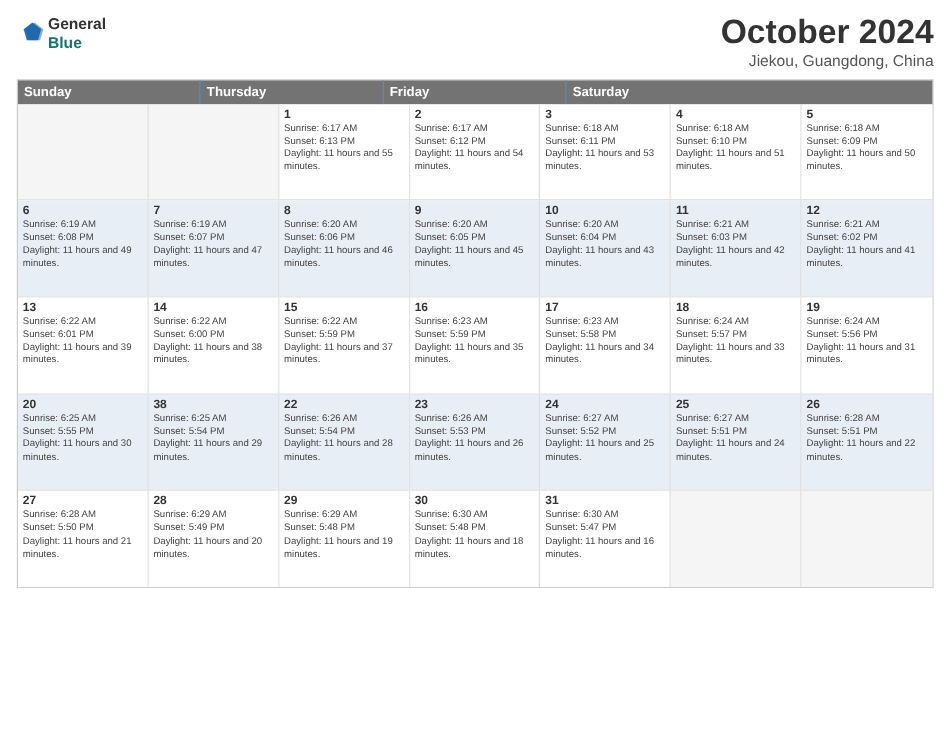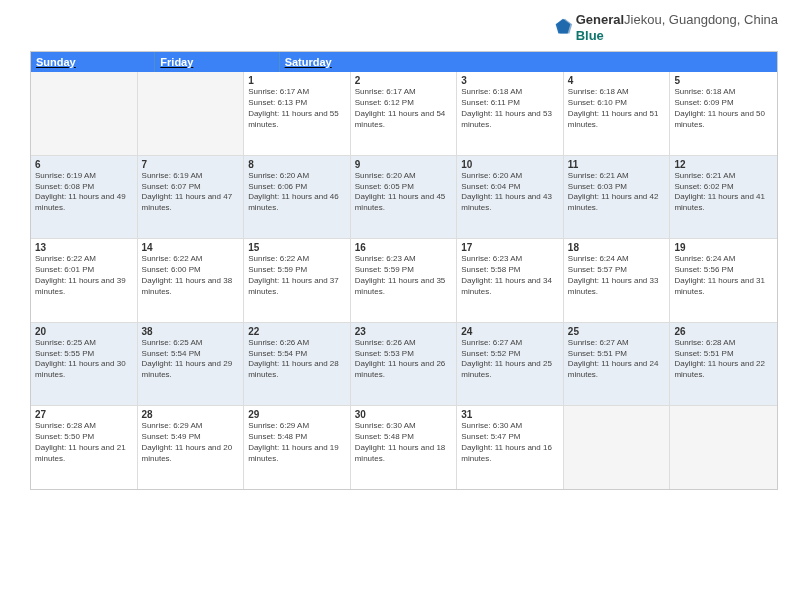--- a/index.html
+++ b/index.html
@@ -6,24 +6,23 @@
     body {
       font-family: Arial, sans-serif;
       background: #fff;
       width: 792px;
       height: 612px;
       overflow: hidden;
     }
     .page {
       width: 792px;
       height: 500px;
-      padding: 12px 14px 10px 30px;
+      padding: 12px 14px 10px 14px;
       display: flex;
       flex-direction: column;
-      align-items: flex-end;
     }
     .header {
       display: flex;
       justify-content: space-between;
       align-items: flex-start;
       margin-bottom: 8px;
     }
     .logo {
       display: flex;
       align-items: center;
@@ -55,23 +54,22 @@
       color: #555;
     }
     .calendar {
       flex: 1;
       display: flex;
       flex-direction: column;
       border: 1px solid #ccc;
     }
     .cal-header {
       display: grid;
-      grid-template-columns: repeat(6, 1fr);
-      background: #3b82f6;
-      text-decoration: underline;
+      grid-template-columns: repeat(5, 1fr);
+      background: #737373;
     }
     .cal-header-cell {
       color: #fff;
       font-size: 11px;
       font-weight: bold;
       padding: 4px 5px;
       border-right: 1px solid #4a8fd0;
       text-align: left;
     }
     .cal-header-cell:last-child { border-right: none; }
@@ -120,27 +118,29 @@
       <svg class="logo-icon" viewBox="0 0 24 24">
         <polygon points="12,2 20,8 17,18 7,18 4,8" fill="#2472b8"></polygon>
         <polygon points="14,2 22,8 19,18 9,18 6,8" fill="#1a5fa0" opacity="0.5"></polygon>
       </svg>
       <div class="logo-text">
         <span class="logo-general">General</span><br>
         <span class="logo-blue">Blue</span>
       </div>
     </div>
     <div class="title-block">
+      <div class="month-title">October 2024</div>
       <div class="location">Jiekou, Guangdong, China</div>
     </div>
   </div>
 
   <div class="calendar">
     <div class="cal-header">
     <div class="cal-header-cell">Sunday</div>
+        <div class="cal-header-cell">Thursday</div>
         <div class="cal-header-cell">Friday</div>
         <div class="cal-header-cell">Saturday</div>
       </div>
     <div class="cal-body">
     <div class="cal-row">
           <div class="cal-cell empty"></div>
           <div class="cal-cell empty"></div>
           <div class="cal-cell">
             <span class="cell-day">1</span>
             <div class="cell-info">Sunrise: 6:17 AM<br>Sunset: 6:13 PM<br>Daylight: 11 hours and 55 minutes.</div>

